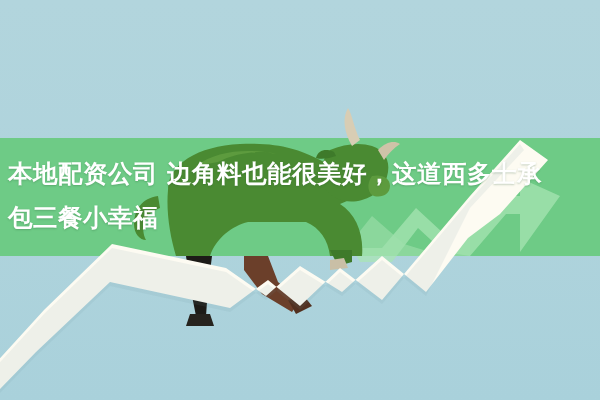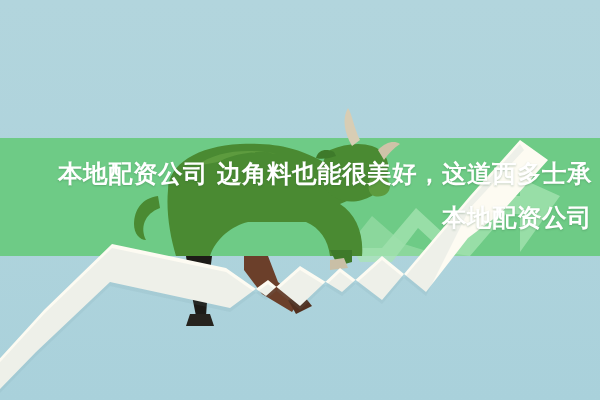--- a/index.html
+++ b/index.html
@@ -10,21 +10,21 @@
   }
   #banner{
     position:relative;width:600px;height:400px;overflow:hidden;
   }
   .layer{position:absolute;left:0;top:0;width:600px;height:400px;}
   #sky{
     background:linear-gradient(180deg,#b2d5dd 0%,#aed3dc 60%,#a9d1db 100%);
   }
   #headline{
     position:absolute;left:0;top:152px;width:600px;
-    text-align:right;
+    text-align:left;
     color:#ffffff;
     font-size:24.5px;
     font-weight:bold;
     line-height:44px;
     letter-spacing:0.5px;
     text-shadow:0 1px 2px rgba(40,90,50,0.28);
     white-space:normal;
     padding:0 8px;
     box-sizing:border-box;
   }
@@ -79,16 +79,16 @@
 
       <path d="M -30 420 L 36 352 L 110 282 L 230 308 L 268 280 L 300 306 L 340 268 L 382 300 L 470 196 L 520 140 L 548 160 L 500 214 L 468 238 L 426 292 L 382 256 L 342 292 L 300 266 L 266 296 L 226 268 L 112 244 L 44 310 L -18 378 Z" fill="#fdfbf2"></path>
 
       <path opacity="0.10" d="M -30 424 L 36 356 L 110 286 L 230 312 L 268 284 L 300 310 L 340 272 L 382 304 L 470 200 L 520 144 L 524 150 L 470 208 L 426 296 L 382 260 L 342 296 L 300 270 L 266 300 L 226 272 L 112 248 L 44 314 L -18 382 Z" fill="#6f96a0"></path>
 
     </svg>
   </div>
 
   <div id="headline">
     <span>本地配资公司 边角料也能很美好，这道西多士承</span>
-    <span class="l2">本地配资公司</span>
+    <span class="l2">包三餐小幸福</span>
   </div>
 
 </div>
 
 </body></html>

